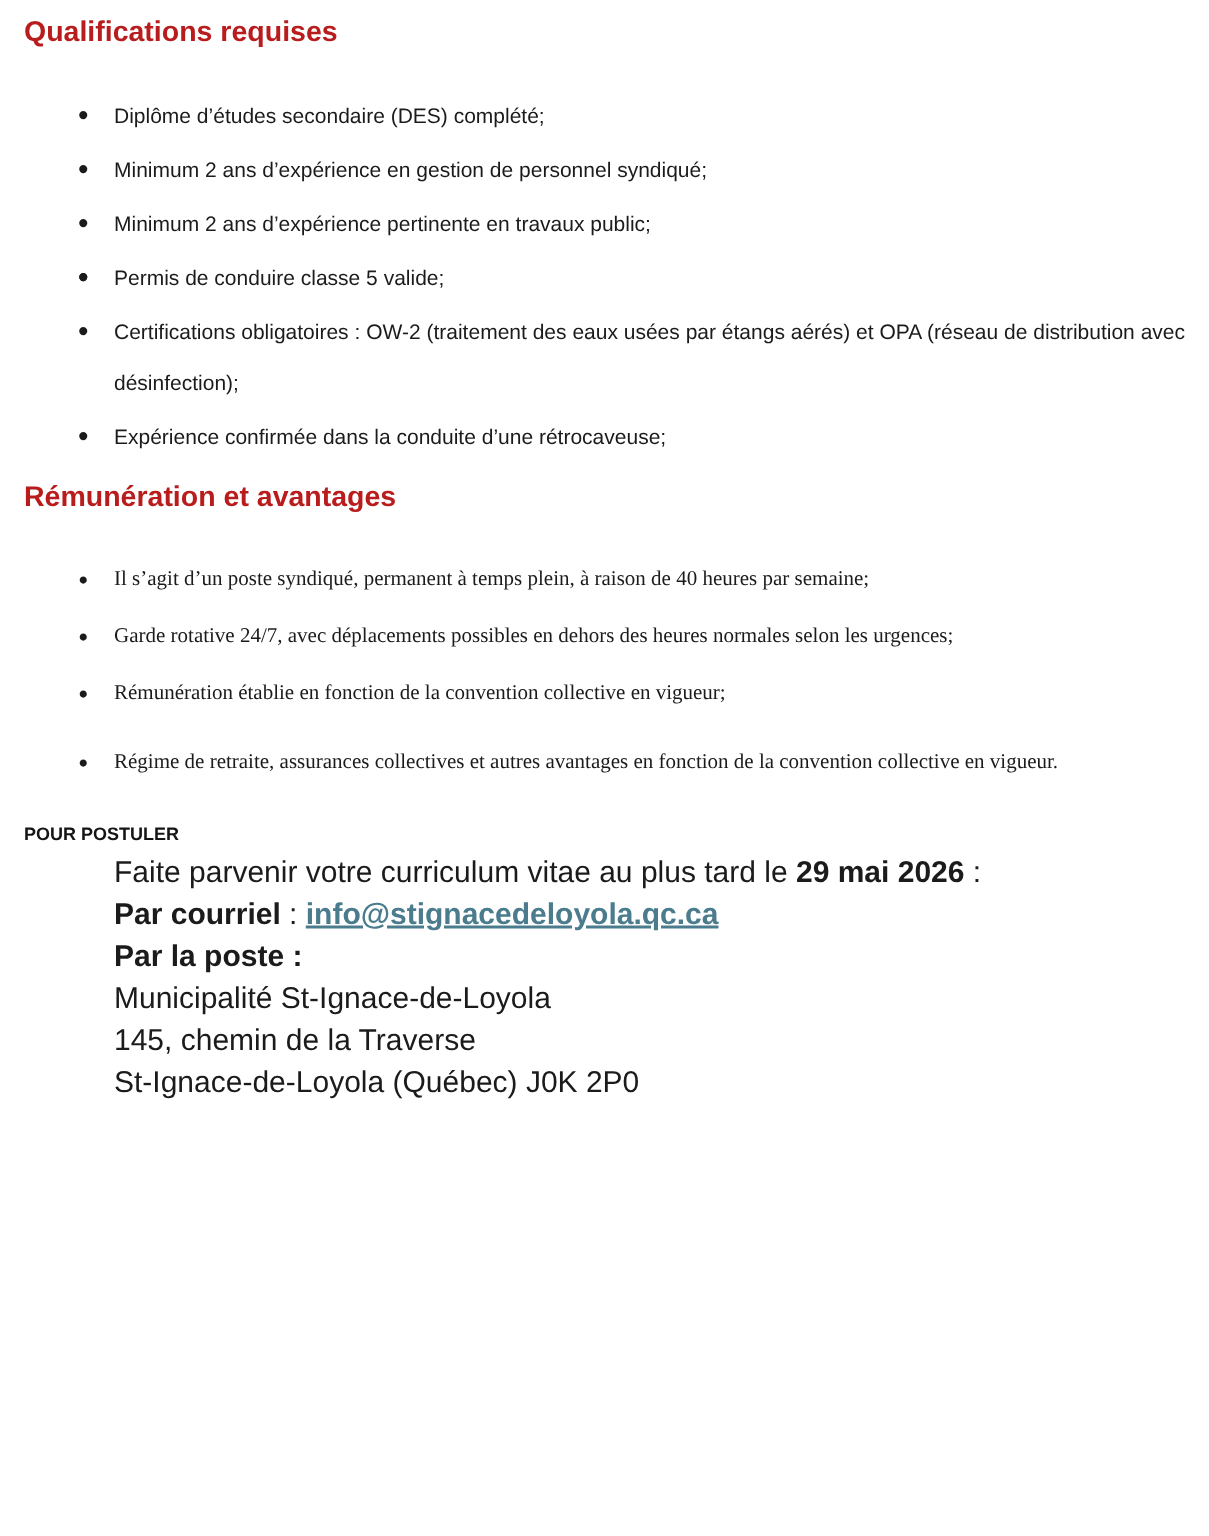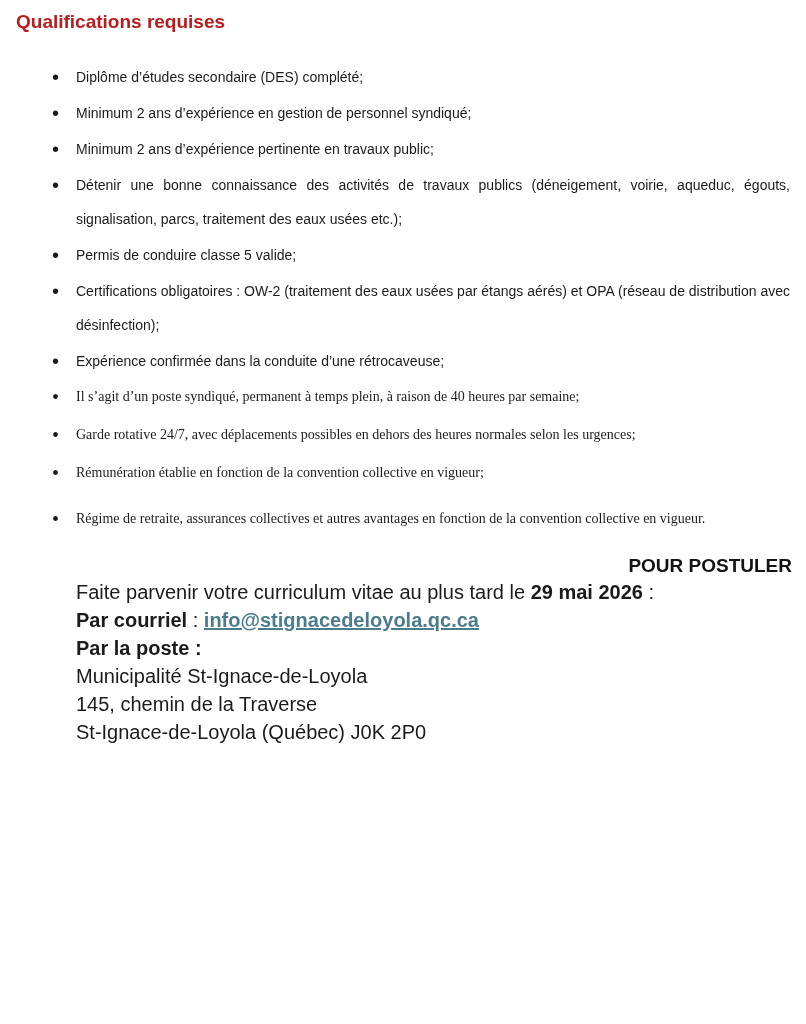--- a/index.html
+++ b/index.html
@@ -51,25 +51,24 @@
     left: -24px;
     top: 0;
     width: 12px;
   }
   .dot::before {
     content: "\2022";
     font-size: 20px;
   }
   .apply-heading {
     margin: 18px 0 0 0;
-    font-size: 19px;
+    font-size: 12px;
     line-height: 24px;
     font-weight: 700;
     color: #141414;
-    text-align: right;
   }
   .apply-block {
     margin-left: 60px;
     font-size: 20px;
   }
   .deadline-line {
     margin-top: 16px;
     line-height: 28px;
   }
   .email-line {
@@ -108,38 +107,38 @@
       <li class="bullet">
         <span class="dot"></span>
         <span>Minimum 2 ans d’expérience en gestion de personnel syndiqué;</span>
       </li>
       <li class="bullet">
         <span class="dot"></span>
         <span>Minimum 2 ans d’expérience pertinente en travaux public;</span>
       </li>
       <li class="bullet">
         <span class="dot"></span>
-        <span>Détenir une bonne connaissance des activités de travaux publics (déneigement, voirie, aqueduc, égouts, signalisation, parcs, traitement des eaux usées etc.);</span>
       </li>
       <li class="bullet">
         <span class="dot"></span>
         <span>Permis de conduire classe 5 valide;</span>
       </li>
       <li class="bullet">
         <span class="dot"></span>
         <span>Certifications obligatoires : OW-2 (traitement des eaux usées par étangs aérés) et OPA (réseau de distribution avec désinfection);</span>
       </li>
       <li class="bullet">
         <span class="dot"></span>
         <span>Expérience confirmée dans la conduite d’une rétrocaveuse;</span>
       </li>
     </ul>
   </div>
 
   <div class="section section-remuneration">
+    <h2 class="section-heading">Rémunération et avantages</h2>
     <ul class="bullets">
       <li class="bullet">
         <span class="dot"></span>
         <span>Il s’agit d’un poste syndiqué, permanent à temps plein, à raison de 40 heures par semaine;</span>
       </li>
       <li class="bullet">
         <span class="dot"></span>
         <span>Garde rotative 24/7, avec déplacements possibles en dehors des heures normales selon les urgences;</span>
       </li>
       <li class="bullet">

